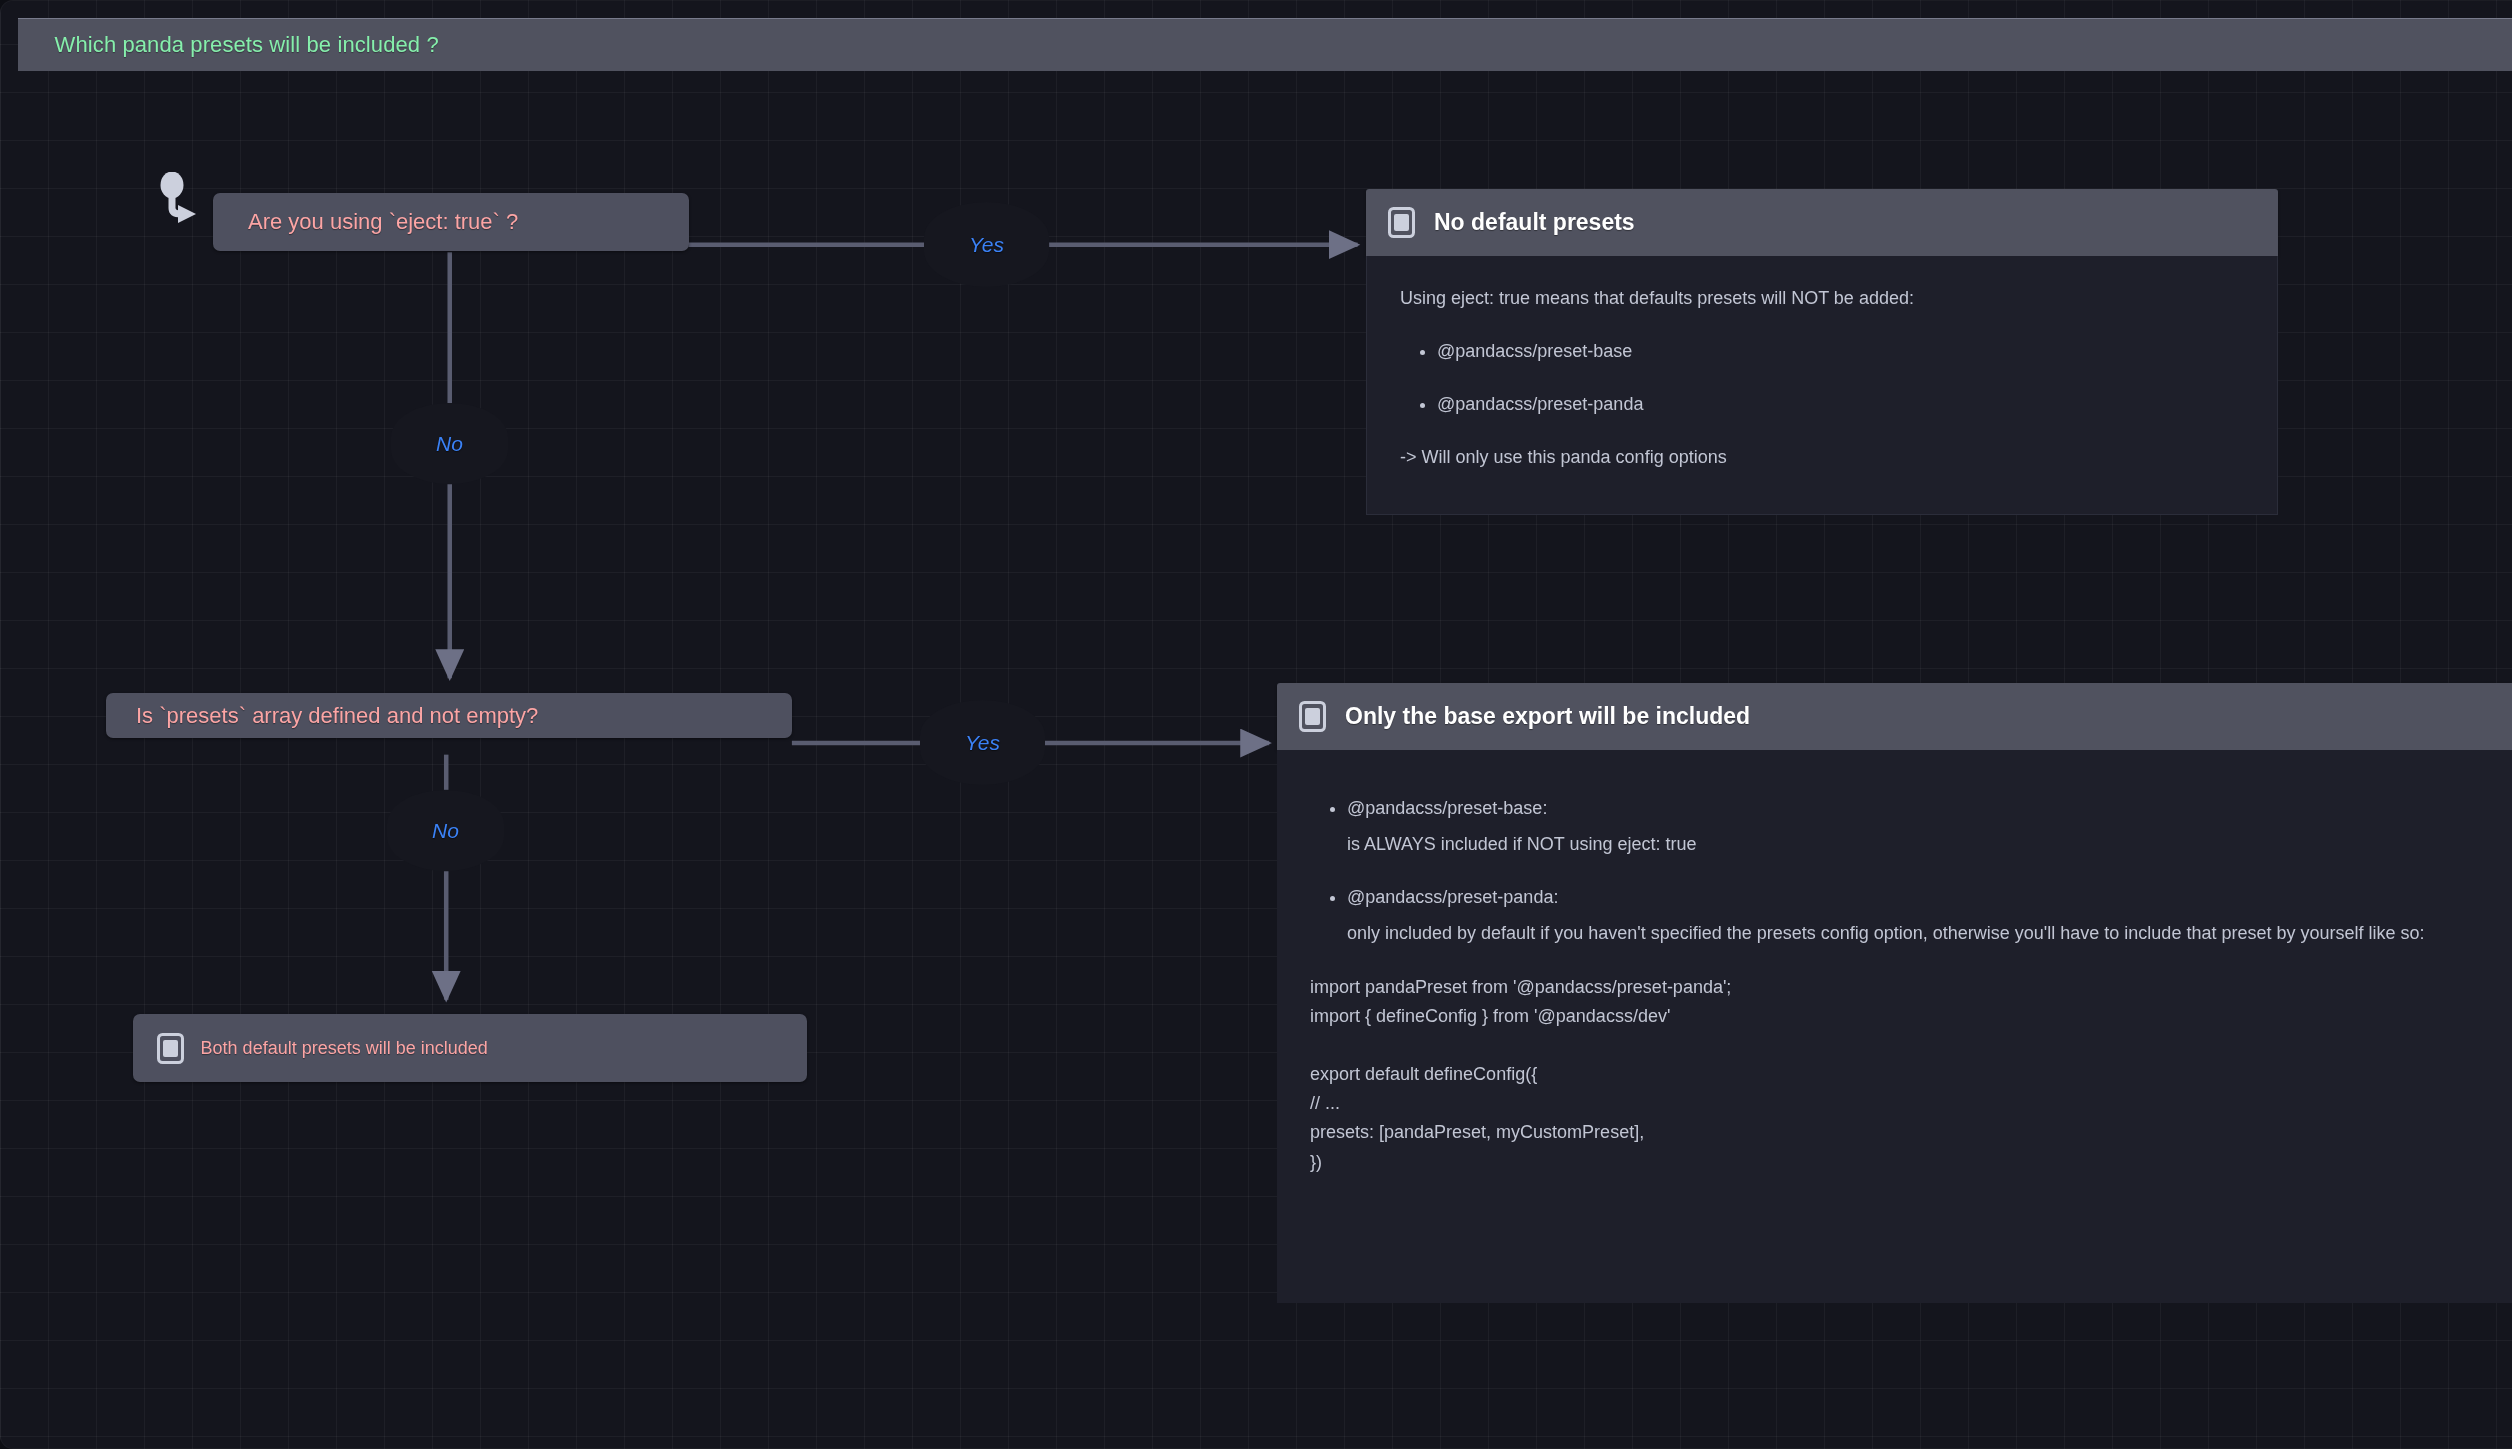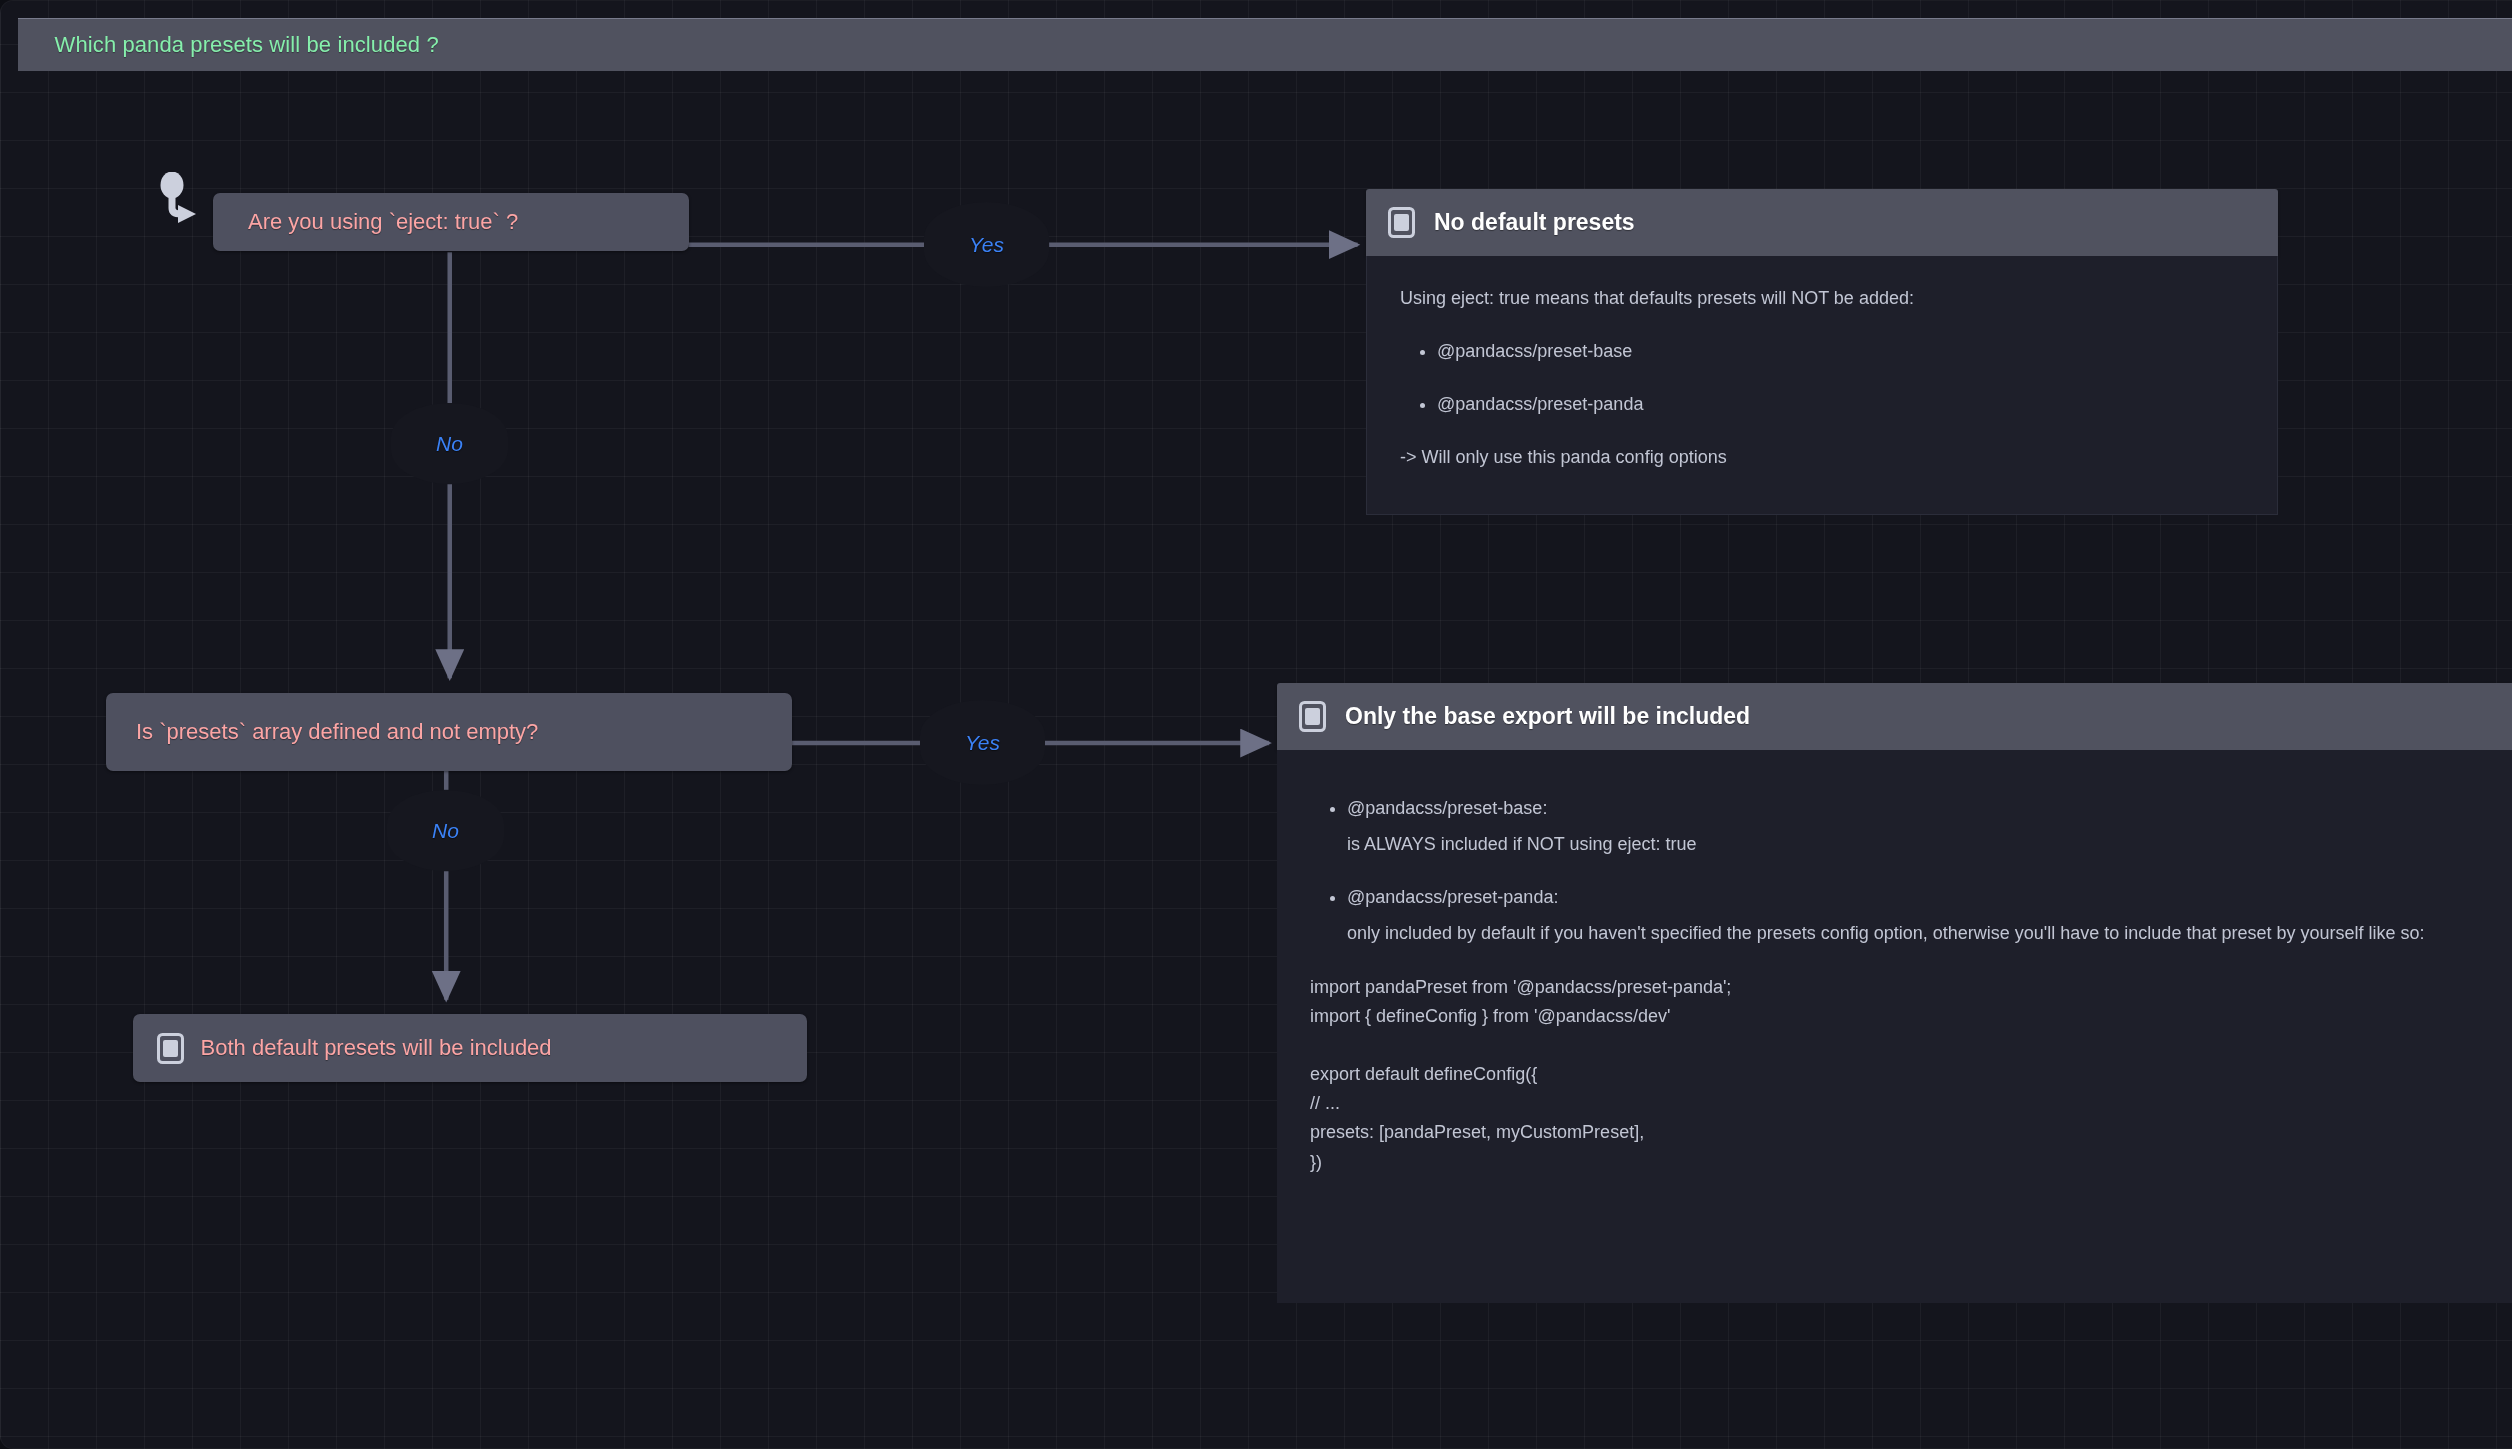--- a/index.html
+++ b/index.html
@@ -45,25 +45,25 @@
     box-shadow:0 1px 3px rgba(0,0,0,.45);
     display:flex;align-items:center;
   }
   .node .node-label{
     color:#fca5a5;white-space:nowrap;
     text-shadow:0 0.5px 1px rgba(0,0,0,.4);
   }
   
   #node-eject{left:212px;top:192px;width:476px;height:58px;}
   #node-eject .node-label{font-size:22px;padding-left:35px;}
-  #node-presets{left:105px;top:692px;width:686px;height:78px;}
+  #node-presets{left:105px;top:692px;width:686px;height:45px;}
   #node-presets .node-label{font-size:22px;padding-left:30px;}
   
   #node-both{left:132px;top:1013px;width:674px;height:68px;gap:17px;padding-left:23.6px;}
-  #node-both .node-label{font-size:22px;}
+  #node-both .node-label{font-size:18px;}
   
   .note-icon{
     flex:0 0 auto;width:27px;height:31px;position:relative;
   }
   .note-icon .outer{
     position:absolute;inset:0;border:3.5px solid #ccd0dd;border-radius:5.5px;
   }
   .note-icon .inner{
     position:absolute;left:6px;top:7px;right:6px;bottom:7px;
     background:#ccd0dd;border-radius:2px;

